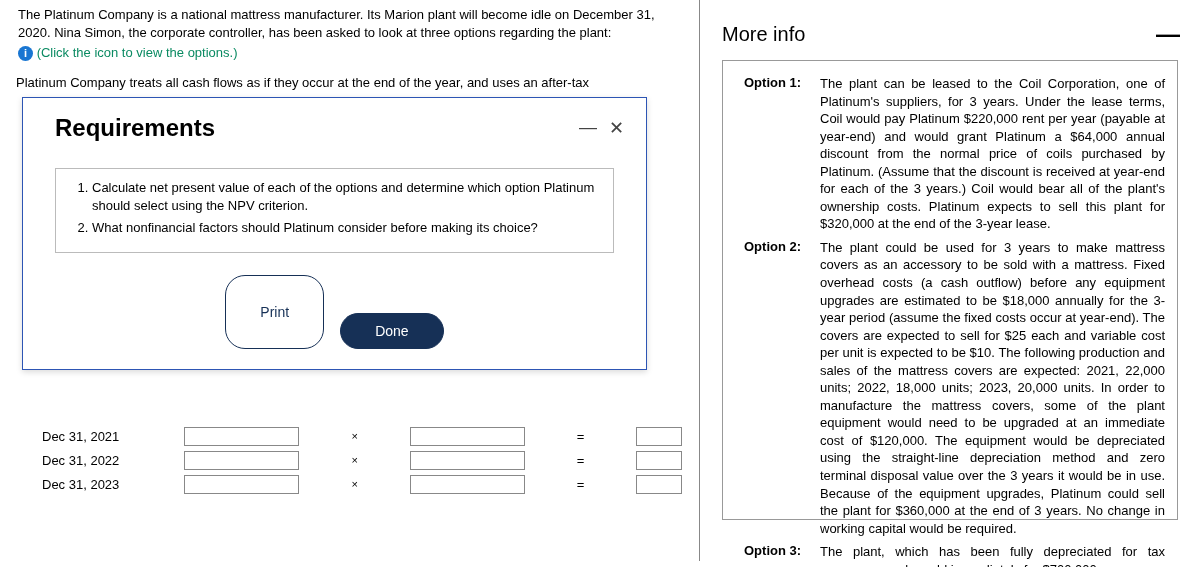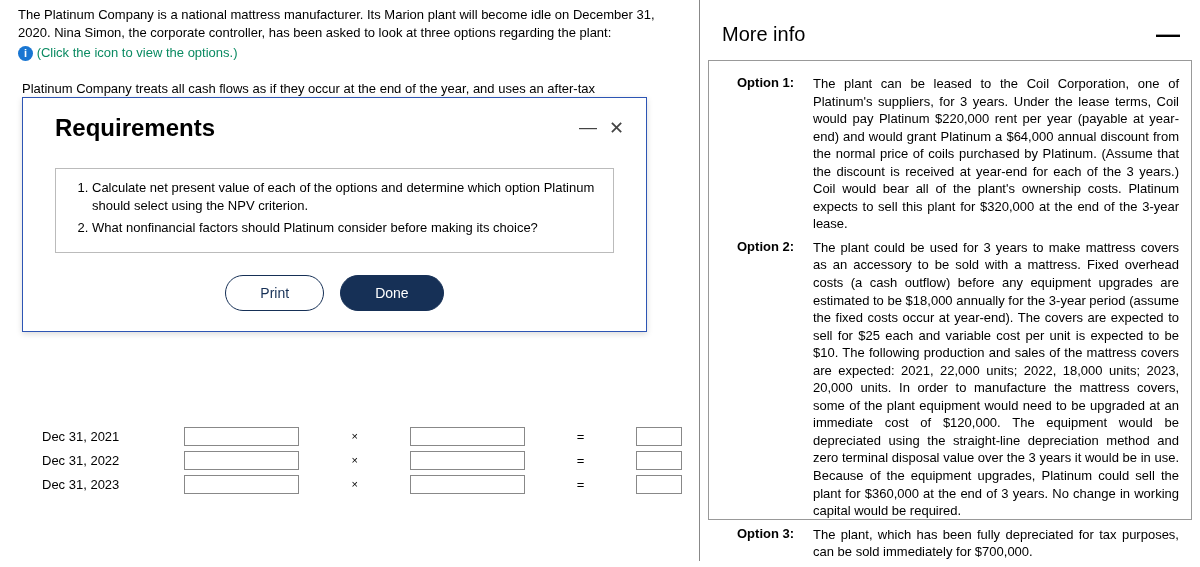--- a/index.html
+++ b/index.html
@@ -34,22 +34,22 @@
   background: #1976d2;
   color: #fff;
   border-radius: 50%;
   font-weight: bold;
   font-size: 11px;
   text-align: center;
   line-height: 15px;
   vertical-align: middle;
 }
 .treat-line {
-  padding: 0 22px;
-  margin-top: 18px;
+  padding: 0 16px;
+  margin-top: 12px;
 }
 
 .req-modal {
   position: absolute;
   left: 22px; top: 97px;
   width: 625px;
   border: 1px solid #2d55b4;
   background: #fff;
   z-index: 10;
   box-shadow: 0 2px 6px rgba(0,0,0,0.15);
@@ -96,20 +96,21 @@
 }
 .btn-outline {
   background: #fff;
   border: 1px solid #163056;
   color: #163056;
 }
 .btn-solid {
   background: #163056;
   border: 1px solid #163056;
   color: #fff;
+  margin-top: 38px;
 }
 
 .calc-rows {
   position: absolute;
   left: 42px;
   top: 424px;
   width: 640px;
 }
 .calc-row {
   display: flex;
@@ -153,23 +154,23 @@
   padding: 20px 20px 12px 22px;
 }
 .more-title {
   font-size: 20px;
 }
 .more-minus {
   font-size: 24px;
   font-weight: bold;
 }
 .options-box {
-  margin: 0 8px;
+  margin: 0 22px;
   border: 1px solid #999;
-  padding: 14px 12px 20px 28px;
+  padding: 14px 12px 20px 21px;
   height: 460px;
 }
 .opt-row {
   display: flex;
   margin-bottom: 6px;
 }
 .opt-label {
   width: 76px;
   font-weight: bold;
   flex-shrink: 0;

